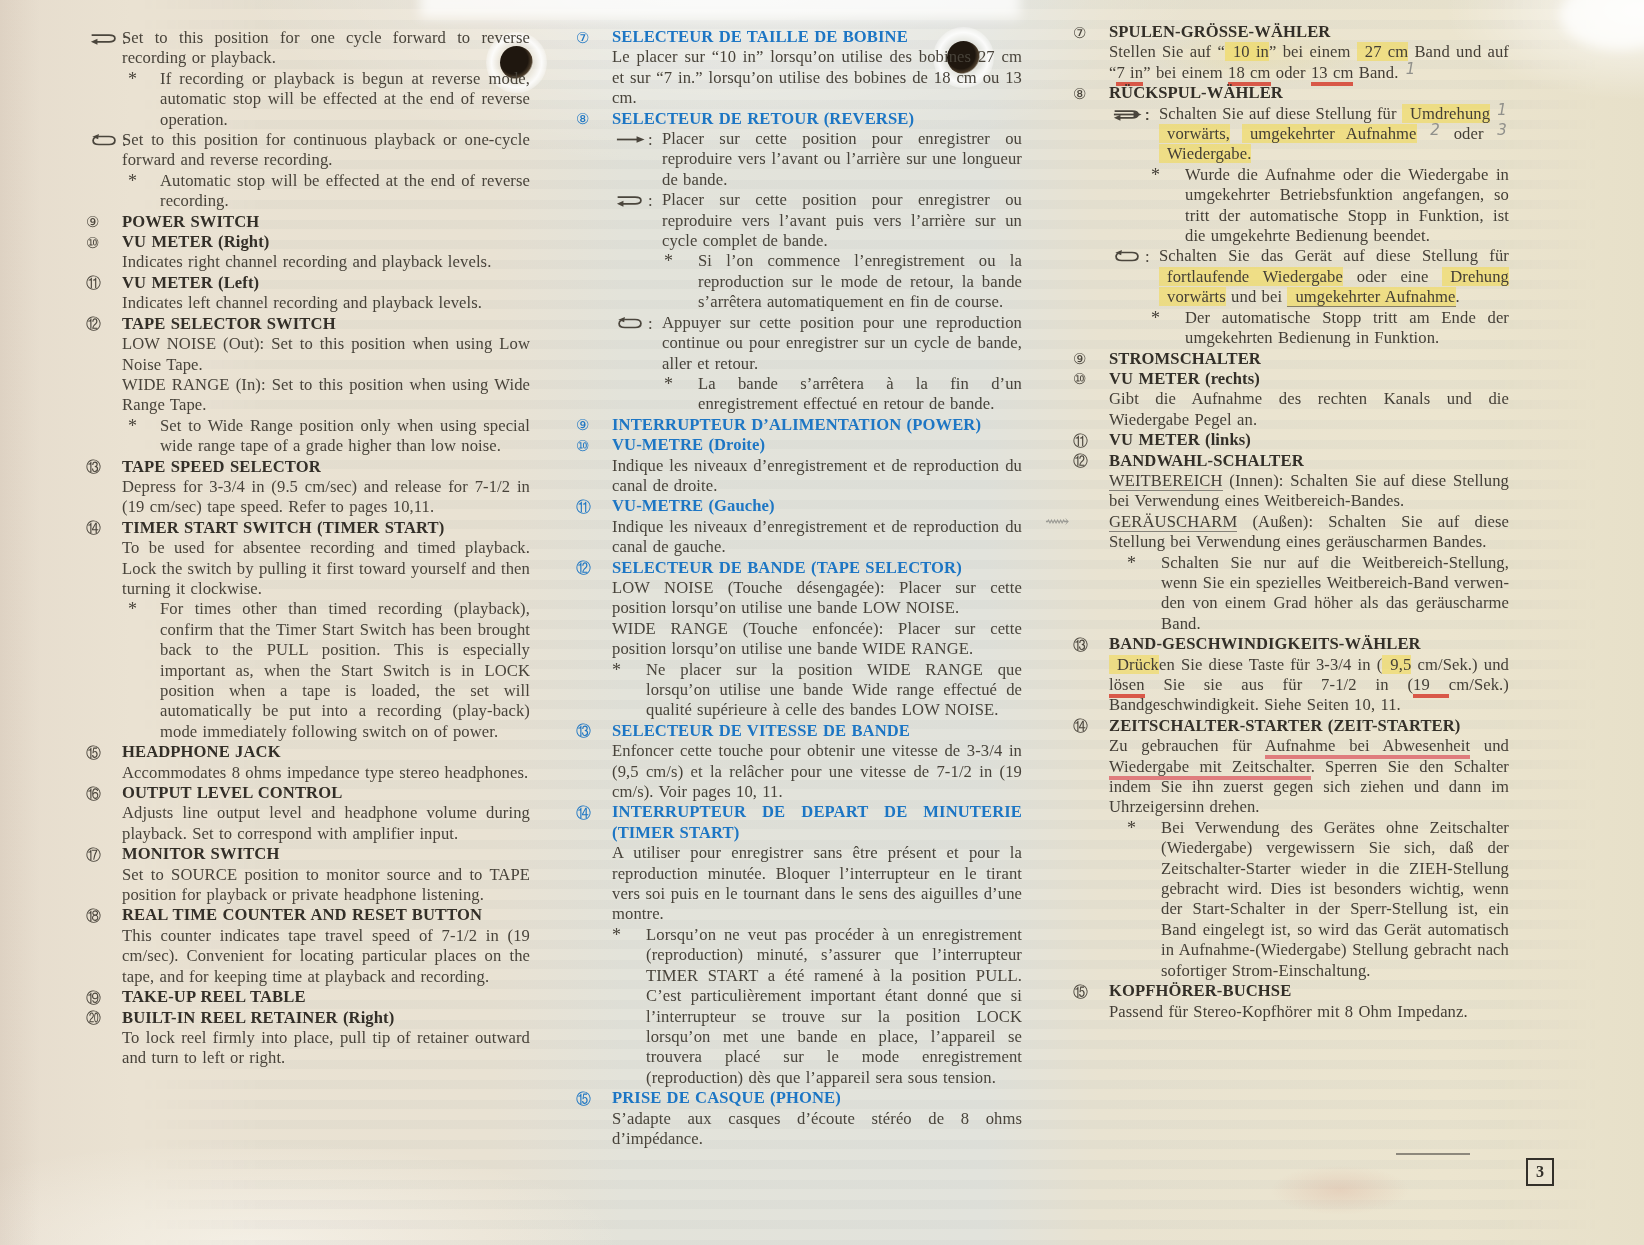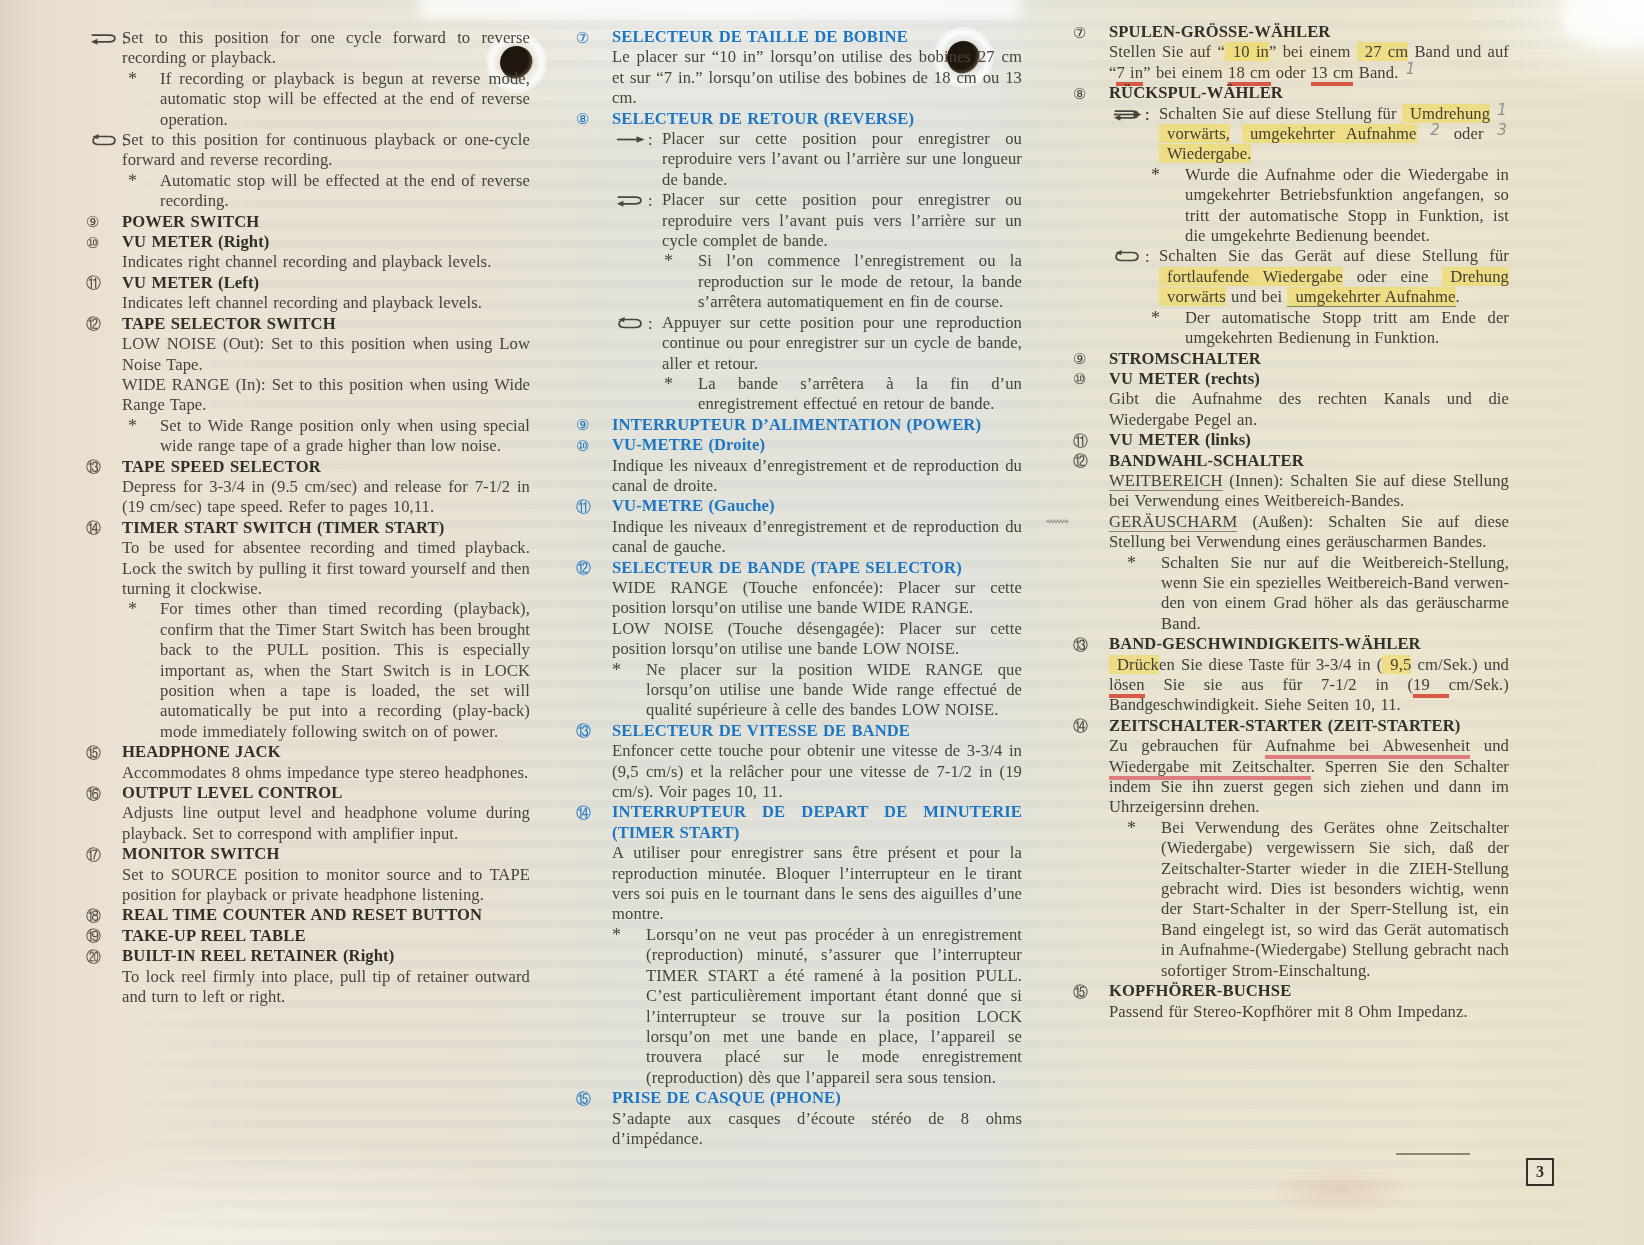--- a/index.html
+++ b/index.html
@@ -145,20 +145,23 @@
       </div>
       <div class="entry head"><span class="cnum">⑯</span><span class="title">OUTPUT LEVEL CONTROL</span></div>
       <div class="entry bodyp">
         <p>Adjusts line output level and headphone volume during playback. Set to correspond with amplifier input.</p>
       </div>
       <div class="entry head"><span class="cnum">⑰</span><span class="title">MONITOR SWITCH</span></div>
       <div class="entry bodyp">
         <p>Set to SOURCE position to monitor source and to TAPE position for playback or private headphone listening.</p>
       </div>
       <div class="entry head"><span class="cnum">⑱</span><span class="title">REAL TIME COUNTER AND RESET BUTTON</span></div>
+      <div class="entry bodyp">
+        <p>This counter indicates tape travel speed of 7-1/2 in (19 cm/sec). Convenient for locating particular places on the tape, and for keeping time at playback and recording.</p>
+      </div>
       <div class="entry head"><span class="cnum">⑲</span><span class="title">TAKE-UP REEL TABLE</span></div>
       <div class="entry head"><span class="cnum">⑳</span><span class="title">BUILT-IN REEL RETAINER (Right)</span></div>
       <div class="entry bodyp">
         <p>To lock reel firmly into place, pull tip of retainer outward and turn to left or right.</p>
       </div>
     </div>
   <div class="col col-french" id="col-french">
       <div class="entry head"><span class="cnum">⑦</span><span class="title">SELECTEUR DE TAILLE DE BOBINE</span></div>
       <div class="entry bodyp">
         <p>Le placer sur “10 in” lorsqu’on utilise des bobines 27 cm et sur “7 in.” lorsqu’on utilise des bobines de 18 cm ou 13 cm.</p>
@@ -197,24 +200,24 @@
       <div class="entry head"><span class="cnum">⑩</span><span class="title">VU-METRE (Droite)</span></div>
       <div class="entry bodyp">
         <p>Indique les niveaux d’enregistrement et de reproduction du canal de droite.</p>
       </div>
       <div class="entry head"><span class="cnum">⑪</span><span class="title">VU-METRE (Gauche)</span></div>
       <div class="entry bodyp">
         <p>Indique les niveaux d’enregistrement et de reproduction du canal de gauche.</p>
       </div>
       <div class="entry head"><span class="cnum">⑫</span><span class="title">SELECTEUR DE BANDE (TAPE SELECTOR)</span></div>
       <div class="entry bodyp">
+        <p>LOW NOISE (Touche désengagée): Placer sur cette position lorsqu’on utilise une bande LOW NOISE.</p>
+      </div>
+      <div class="entry bodyp">
         <p>WIDE RANGE (Touche enfoncée): Placer sur cette position lorsqu’on utilise une bande WIDE RANGE.</p>
-      </div>
-      <div class="entry bodyp">
-        <p>LOW NOISE (Touche désengagée): Placer sur cette position lorsqu’on utilise une bande LOW NOISE.</p>
       </div>
       <div class="entry star star-b">
         <span class="ast">*</span>
         <p>Ne placer sur la position WIDE RANGE que lorsqu’on utilise une bande Wide range effectué de qualité supérieure à celle des bandes LOW NOISE.</p>
       </div>
       <div class="entry head"><span class="cnum">⑬</span><span class="title">SELECTEUR DE VITESSE DE BANDE</span></div>
       <div class="entry bodyp">
         <p>Enfoncer cette touche pour obtenir une vitesse de 3-3/4 in (9,5 cm/s) et la relâcher pour une vitesse de 7-1/2 in (19 cm/s). Voir pages 10, 11.</p>
       </div>
       <div class="entry head"><span class="cnum">⑭</span><span class="title">INTERRUPTEUR DE DEPART DE MINUTERIE (TIMER START)</span></div>

